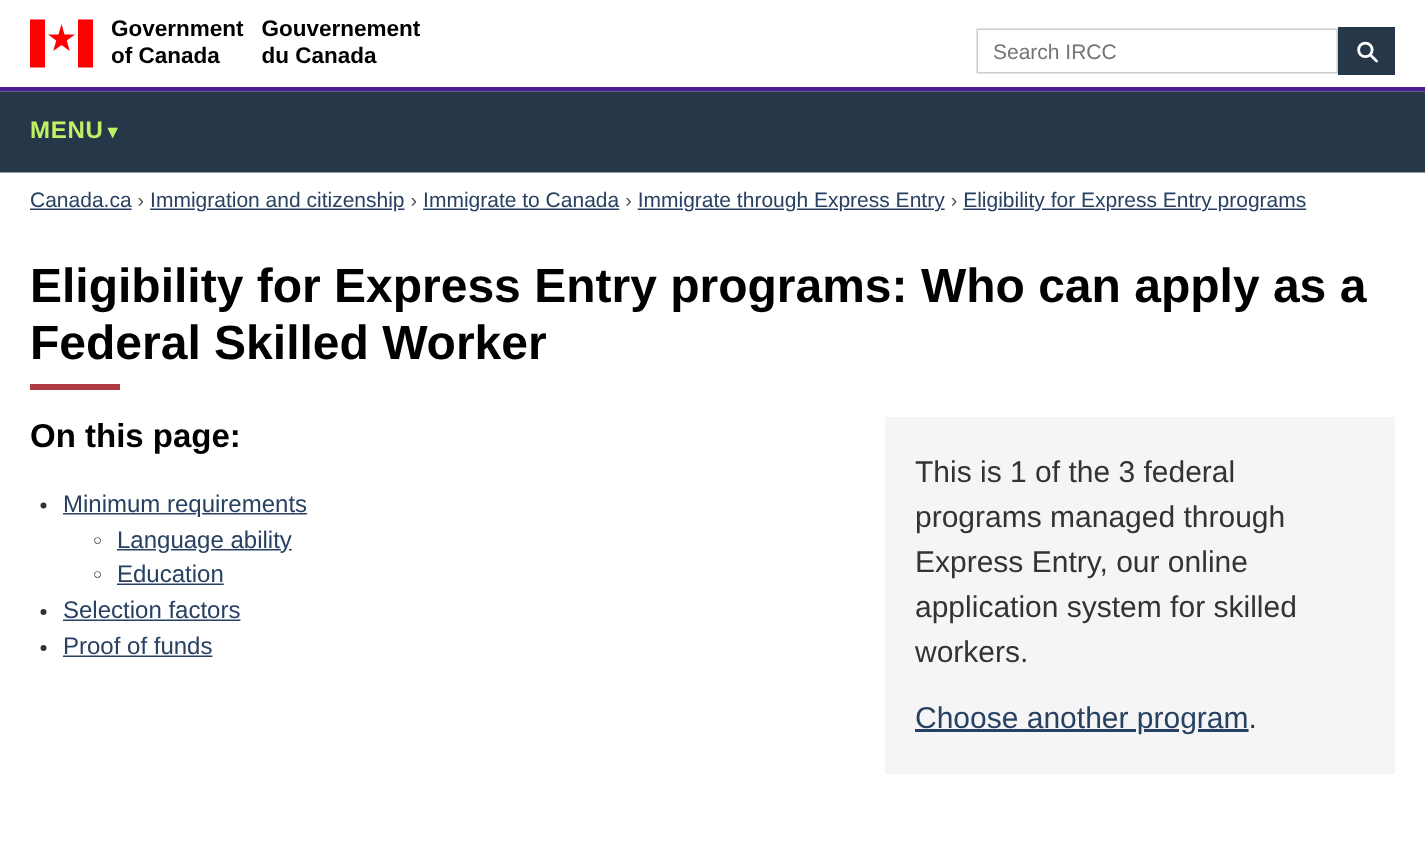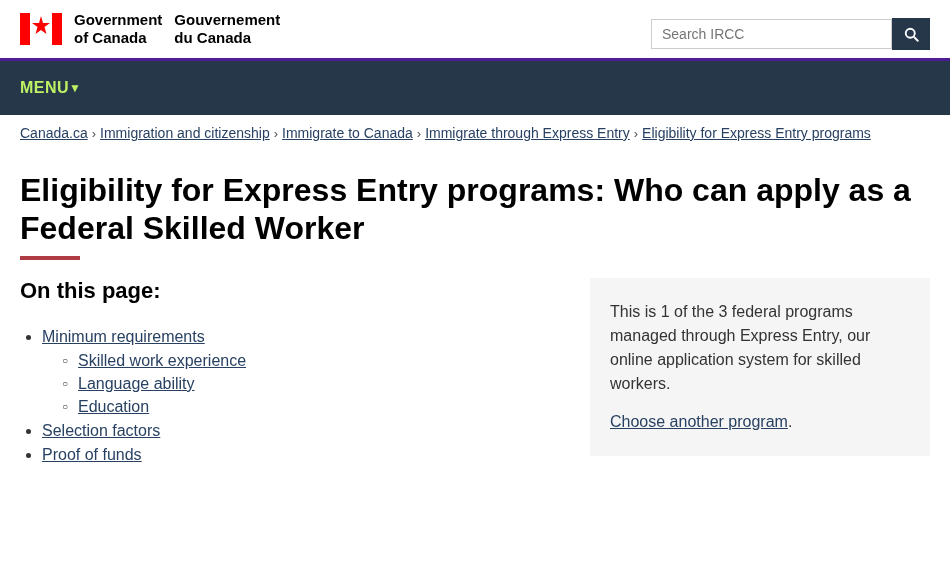--- a/index.html
+++ b/index.html
@@ -175,21 +175,21 @@
       color: #284162;
       text-decoration: underline;
     }
 
     
     .side-box {
       width: 340px;
       min-width: 300px;
       background: #f5f5f5;
       padding: 22px 20px;
-      font-size: 16px;
+      font-size: 20px;
       line-height: 1.5;
       color: #333;
       flex-shrink: 0;
     }
     .side-box-text {
       margin-bottom: 14px;
     }
     .side-box a {
       color: #284162;
       text-decoration: underline;
@@ -263,23 +263,20 @@
 
   <div class="content-layout">
     <div class="content-main">
 
       <h2 class="on-this-page-title">On this page:</h2>
 
       <ul class="toc-list">
         <li>
           <a href="#">Minimum requirements</a>
           <ul class="toc-sublist">
-            <li>
-              <a href="#">Skilled work experience</a>
-            </li>
             <li>
               <a href="#">Language ability</a>
             </li>
             <li>
               <a href="#">Education</a>
             </li>
           </ul>
         </li>
         <li>
           <a href="#">Selection factors</a>

